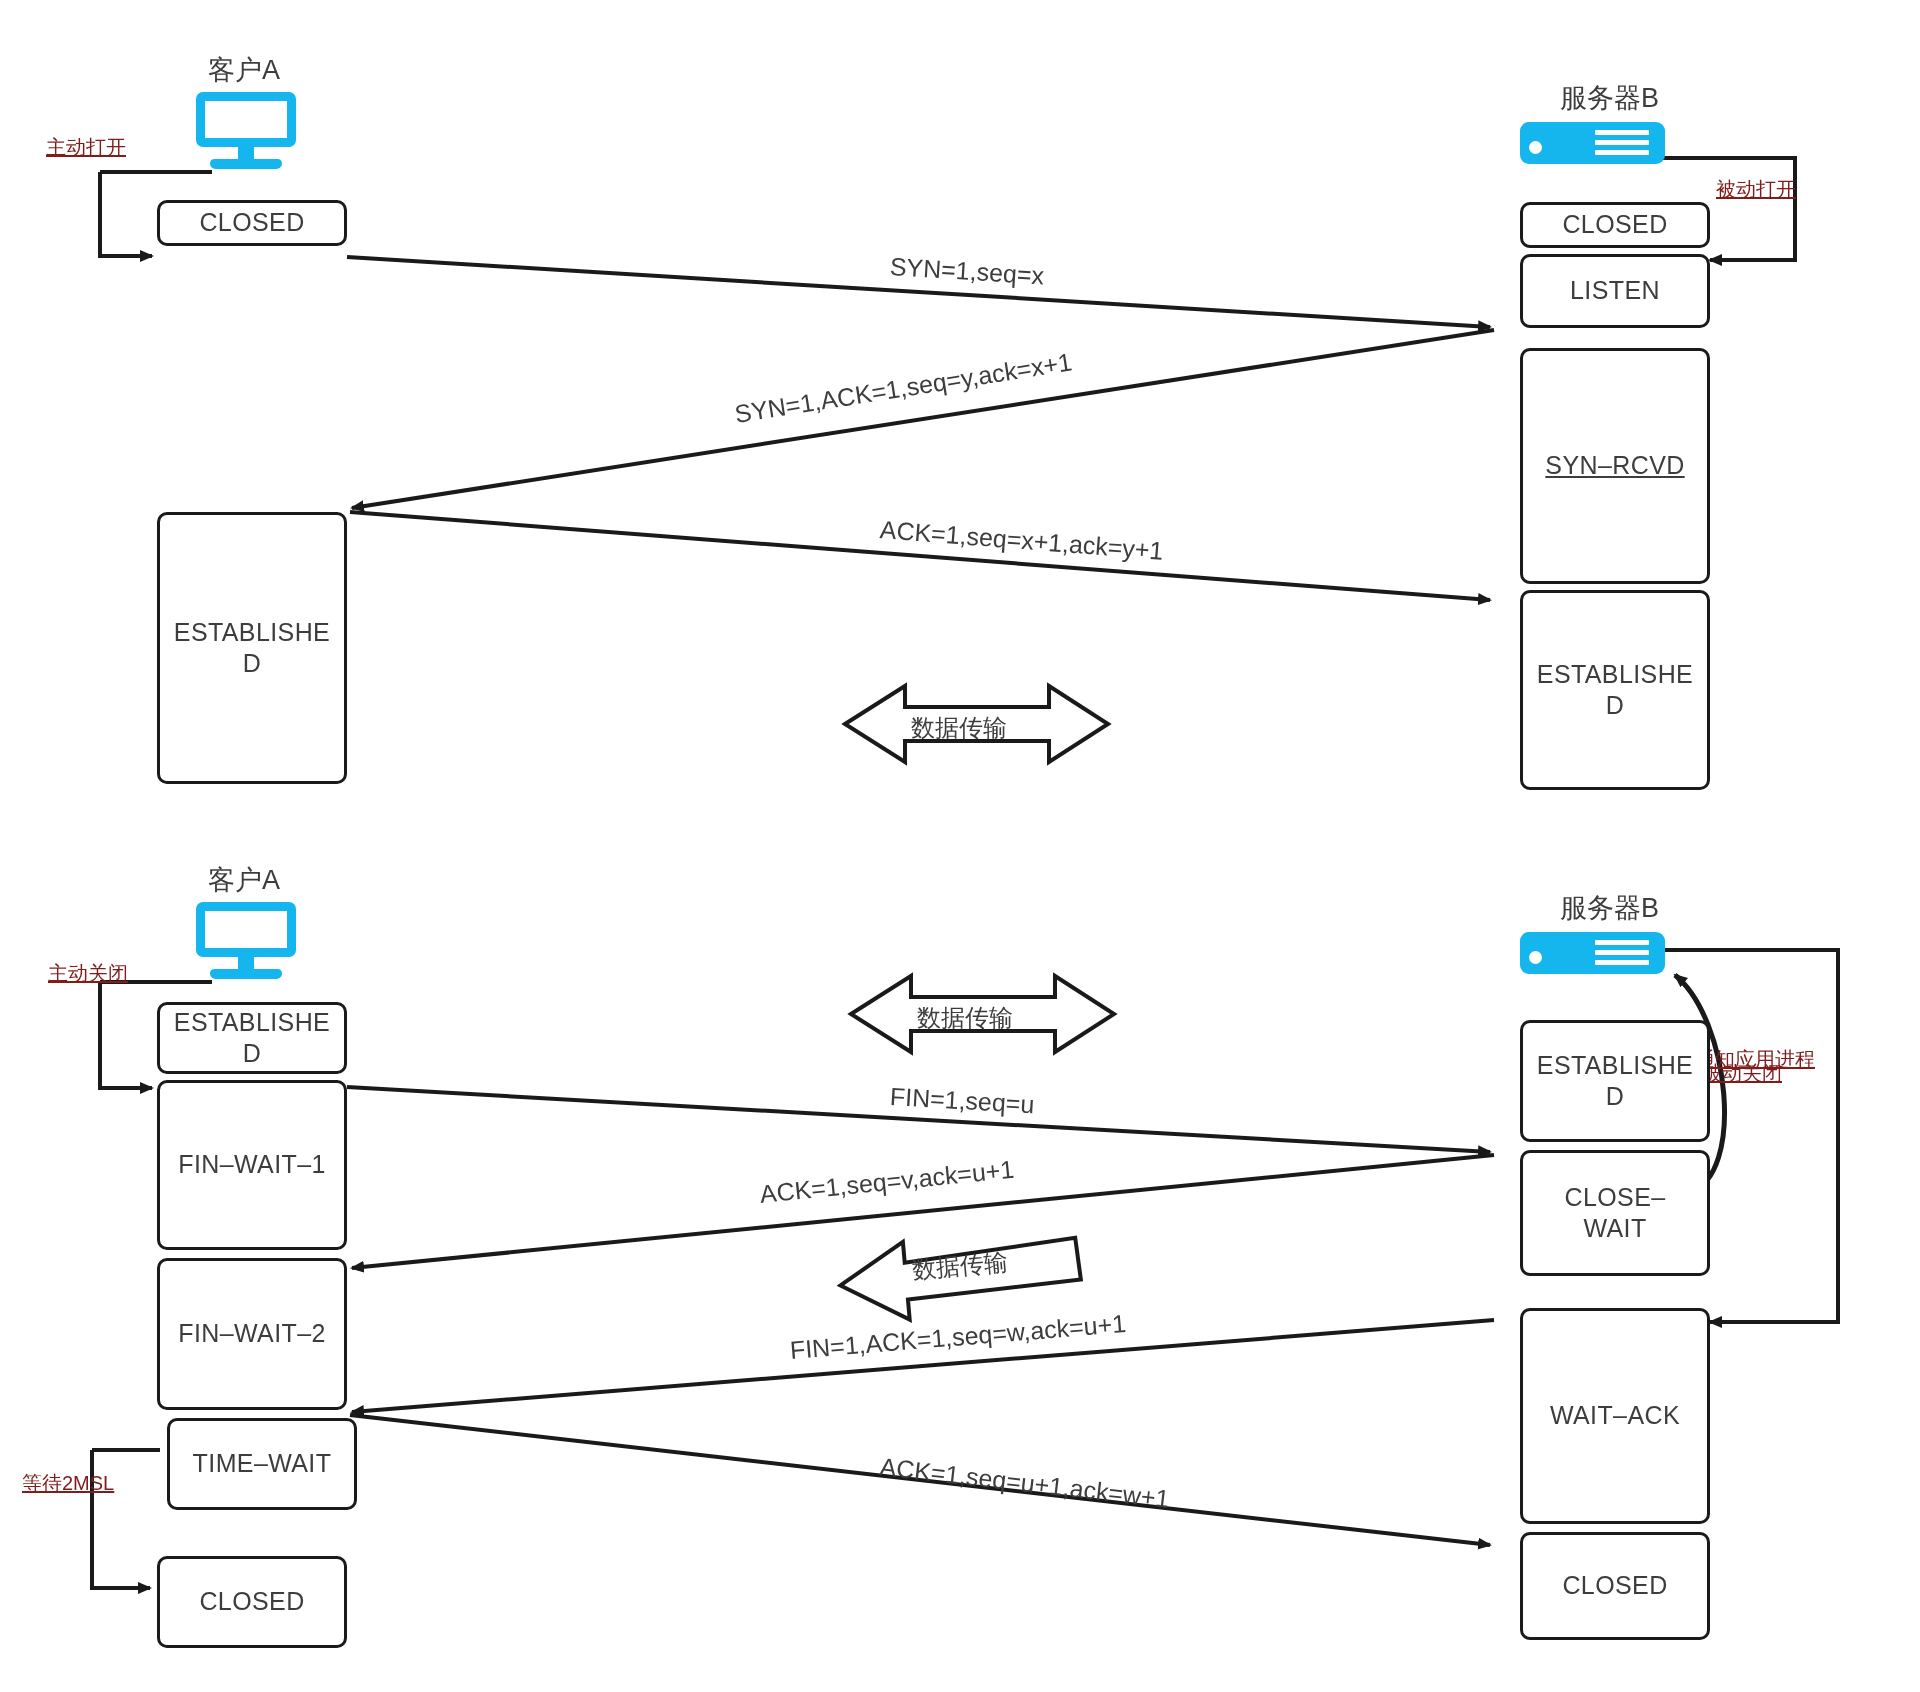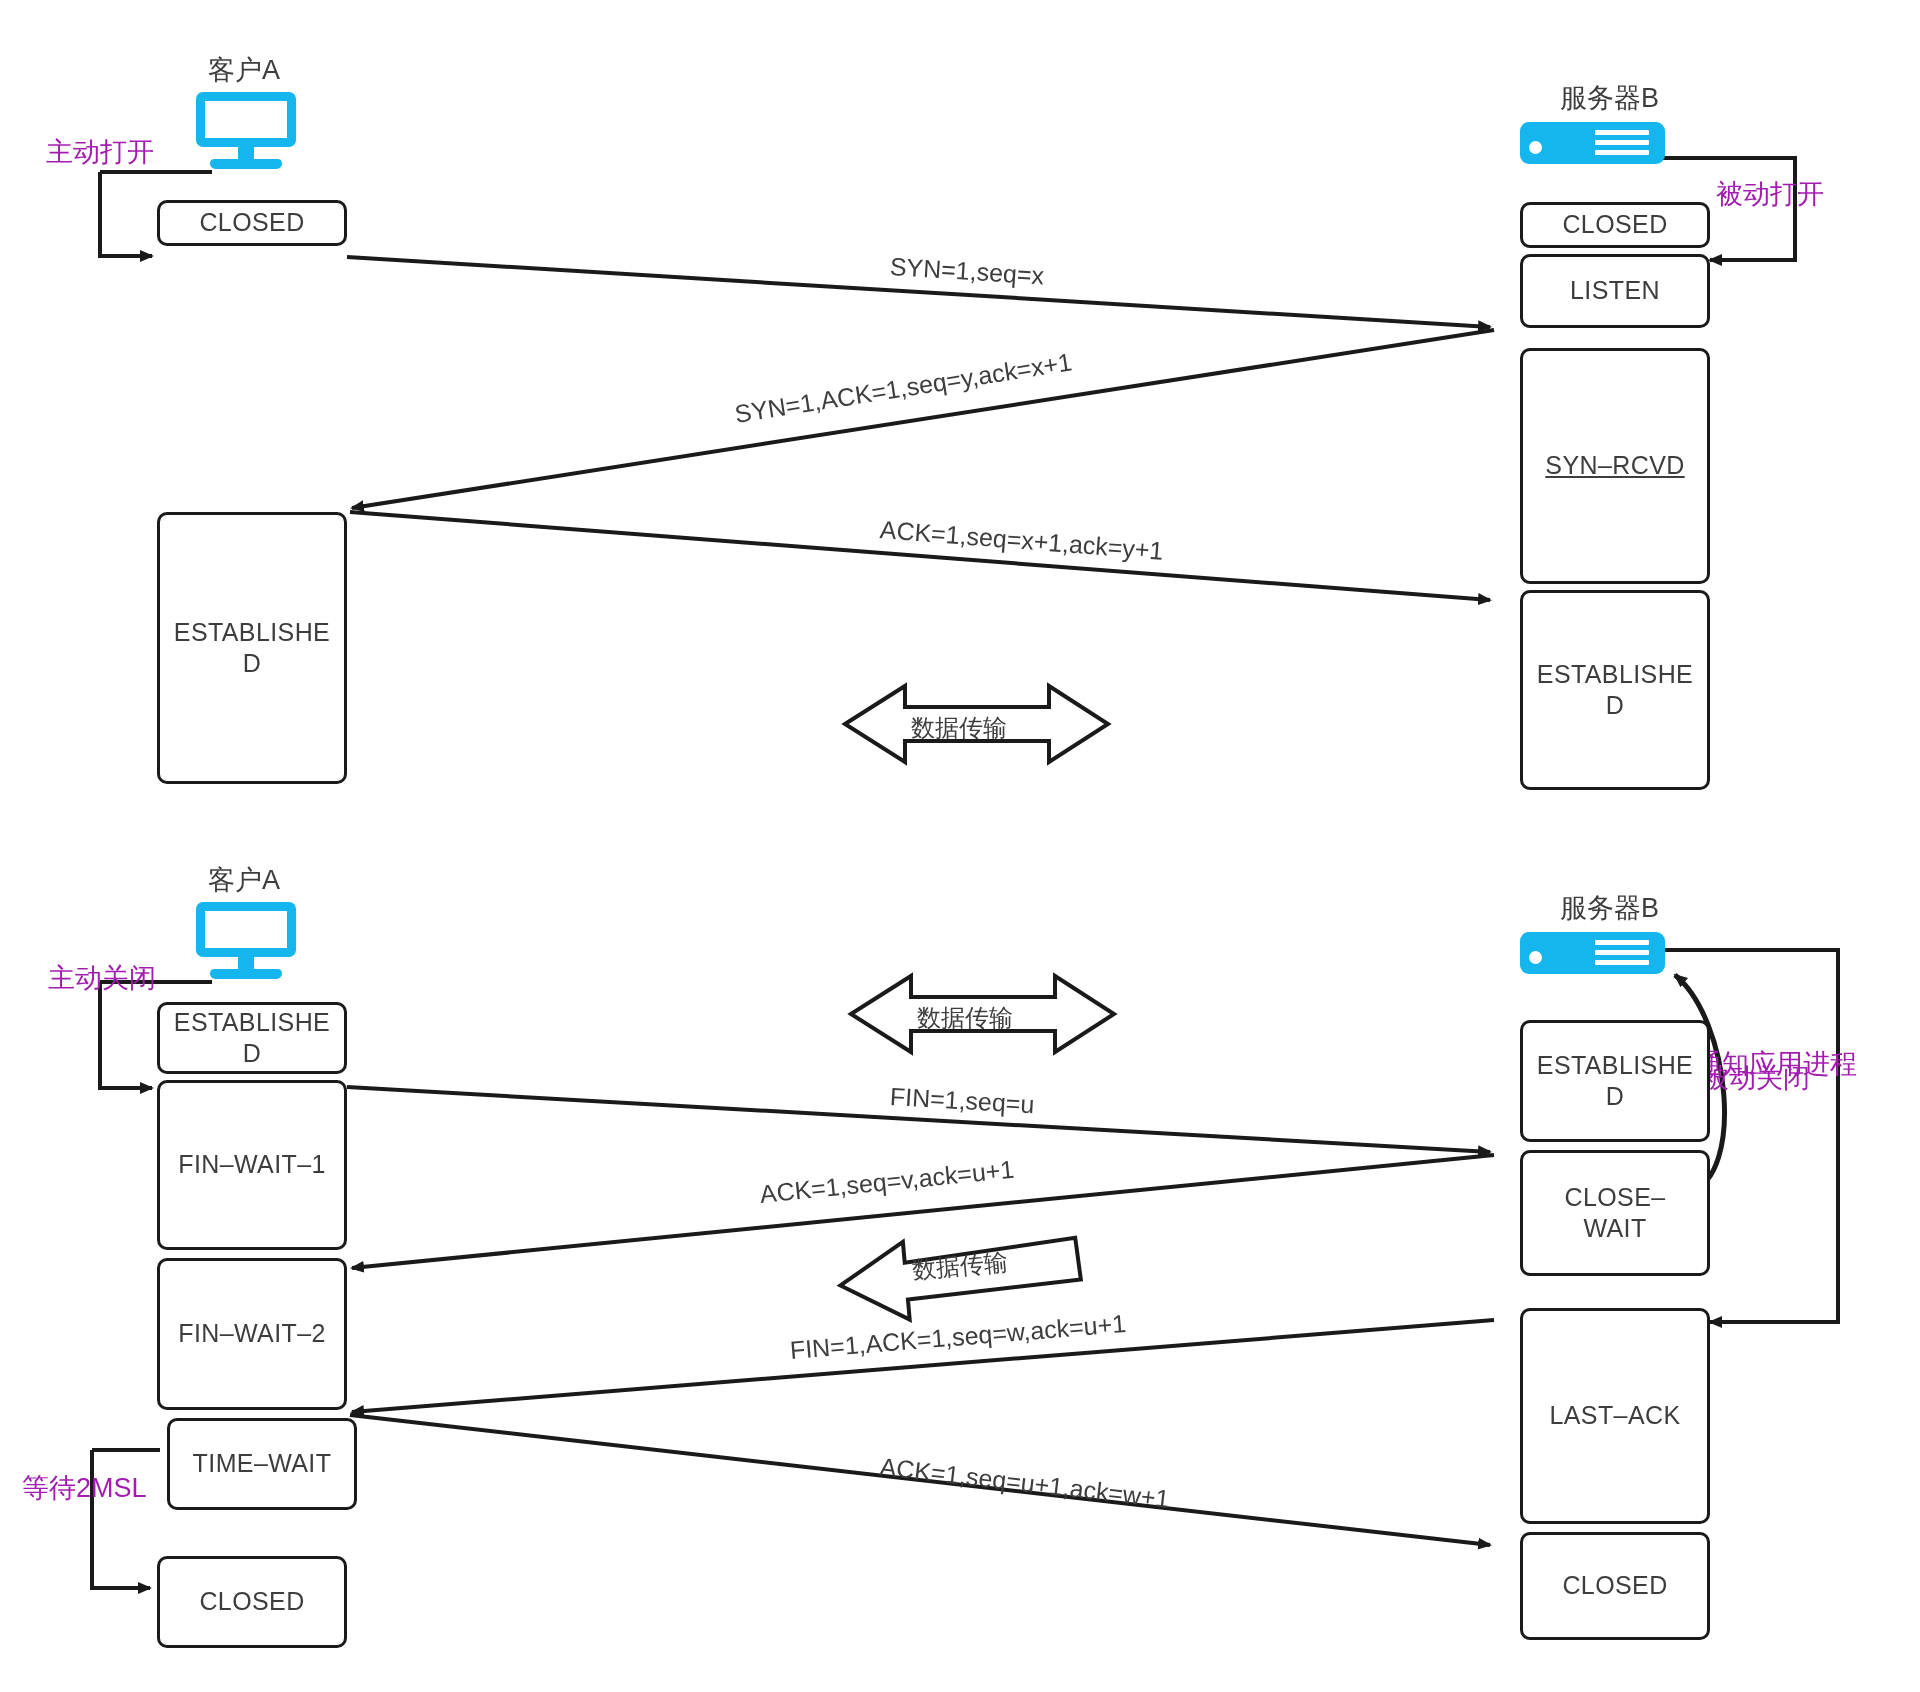--- a/index.html
+++ b/index.html
@@ -24,23 +24,24 @@
   }
 
   .node-label{
     position:absolute;
     font-size:27px;
     color:#3d3d3d;
     white-space:nowrap;
   }
   .side-label{
     position:absolute;
-    font-size:27px;
-    color:#a21caf;
+    font-size:20px;
+    color:#7f1d1d;
     white-space:nowrap;
+    text-decoration:underline;
   }
   .msg-label{
     position:absolute;
     font-size:25px;
     color:#3d3d3d;
     white-space:nowrap;
     transform-origin:left center;
   }
 
   
@@ -181,21 +182,21 @@
       </div>
   </div>
   <div class="side-label" style="left:1702px;top:1060px;">被动关闭</div>
 
   <div class="side-label" style="left:1695px;top:1046px;">通知应用进程</div>
 
   <div class="box" style="left:1520px;top:1020px;width:190px;height:122px;white-space:pre;">ESTABLISHE
 D</div>
   <div class="box" style="left:1520px;top:1150px;width:190px;height:126px;white-space:pre;">CLOSE–
 WAIT</div>
-  <div class="box" style="left:1520px;top:1308px;width:190px;height:216px;">LAST–ACK</div>
+  <div class="box" style="left:1520px;top:1308px;width:190px;height:216px;">WAIT–ACK</div>
   <div class="box" style="left:1520px;top:1532px;width:190px;height:108px;">CLOSED</div>
 
   <div class="msg-label" style="left:890px;top:1082px;transform:rotate(3.3deg);">FIN=1,seq=u</div>
   <div class="msg-label" style="left:760px;top:1180px;transform:rotate(-5.7deg);">ACK=1,seq=v,ack=u+1</div>
   <div class="msg-label" style="left:790px;top:1336px;transform:rotate(-4.6deg);">FIN=1,ACK=1,seq=w,ack=u+1</div>
   <div class="msg-label" style="left:880px;top:1452px;transform:rotate(6.5deg);">ACK=1,seq=u+1,ack=w+1</div>
 
   <div class="dt-label" style="left:917px;top:1002px;">数据传输</div>
   <div class="dt-label" style="left:912px;top:1250px;transform:rotate(-5deg);">数据传输</div>
 

